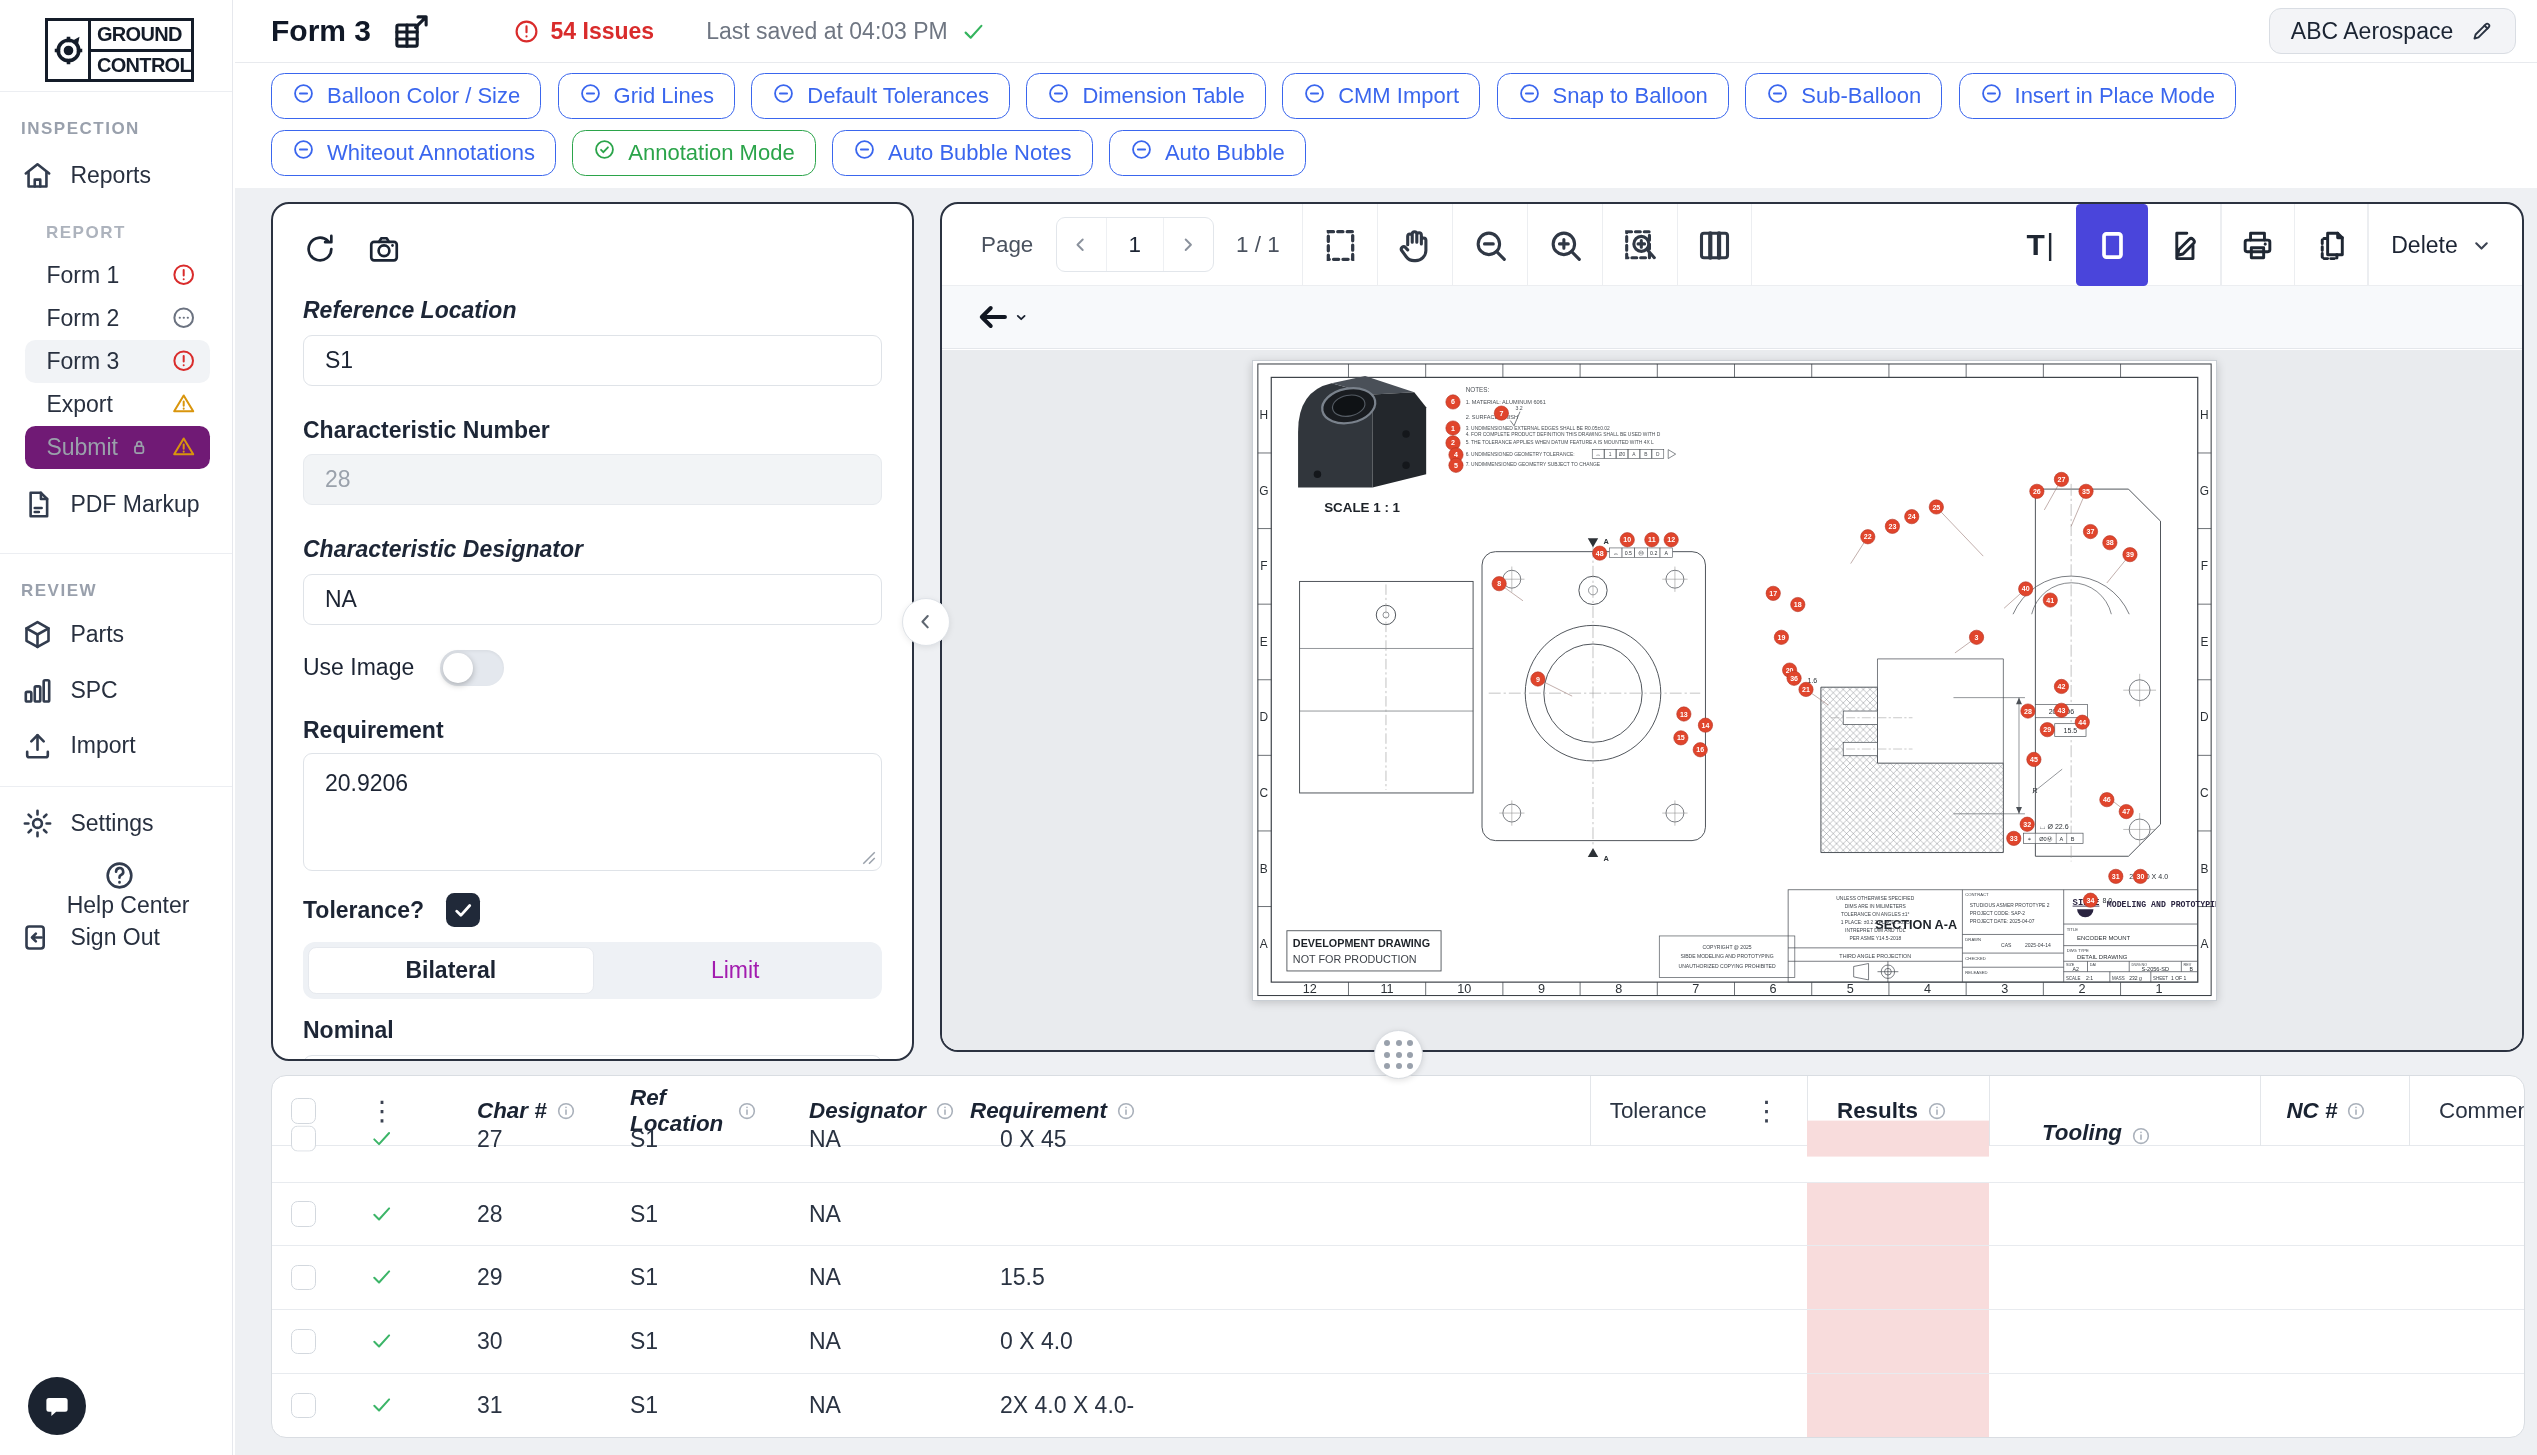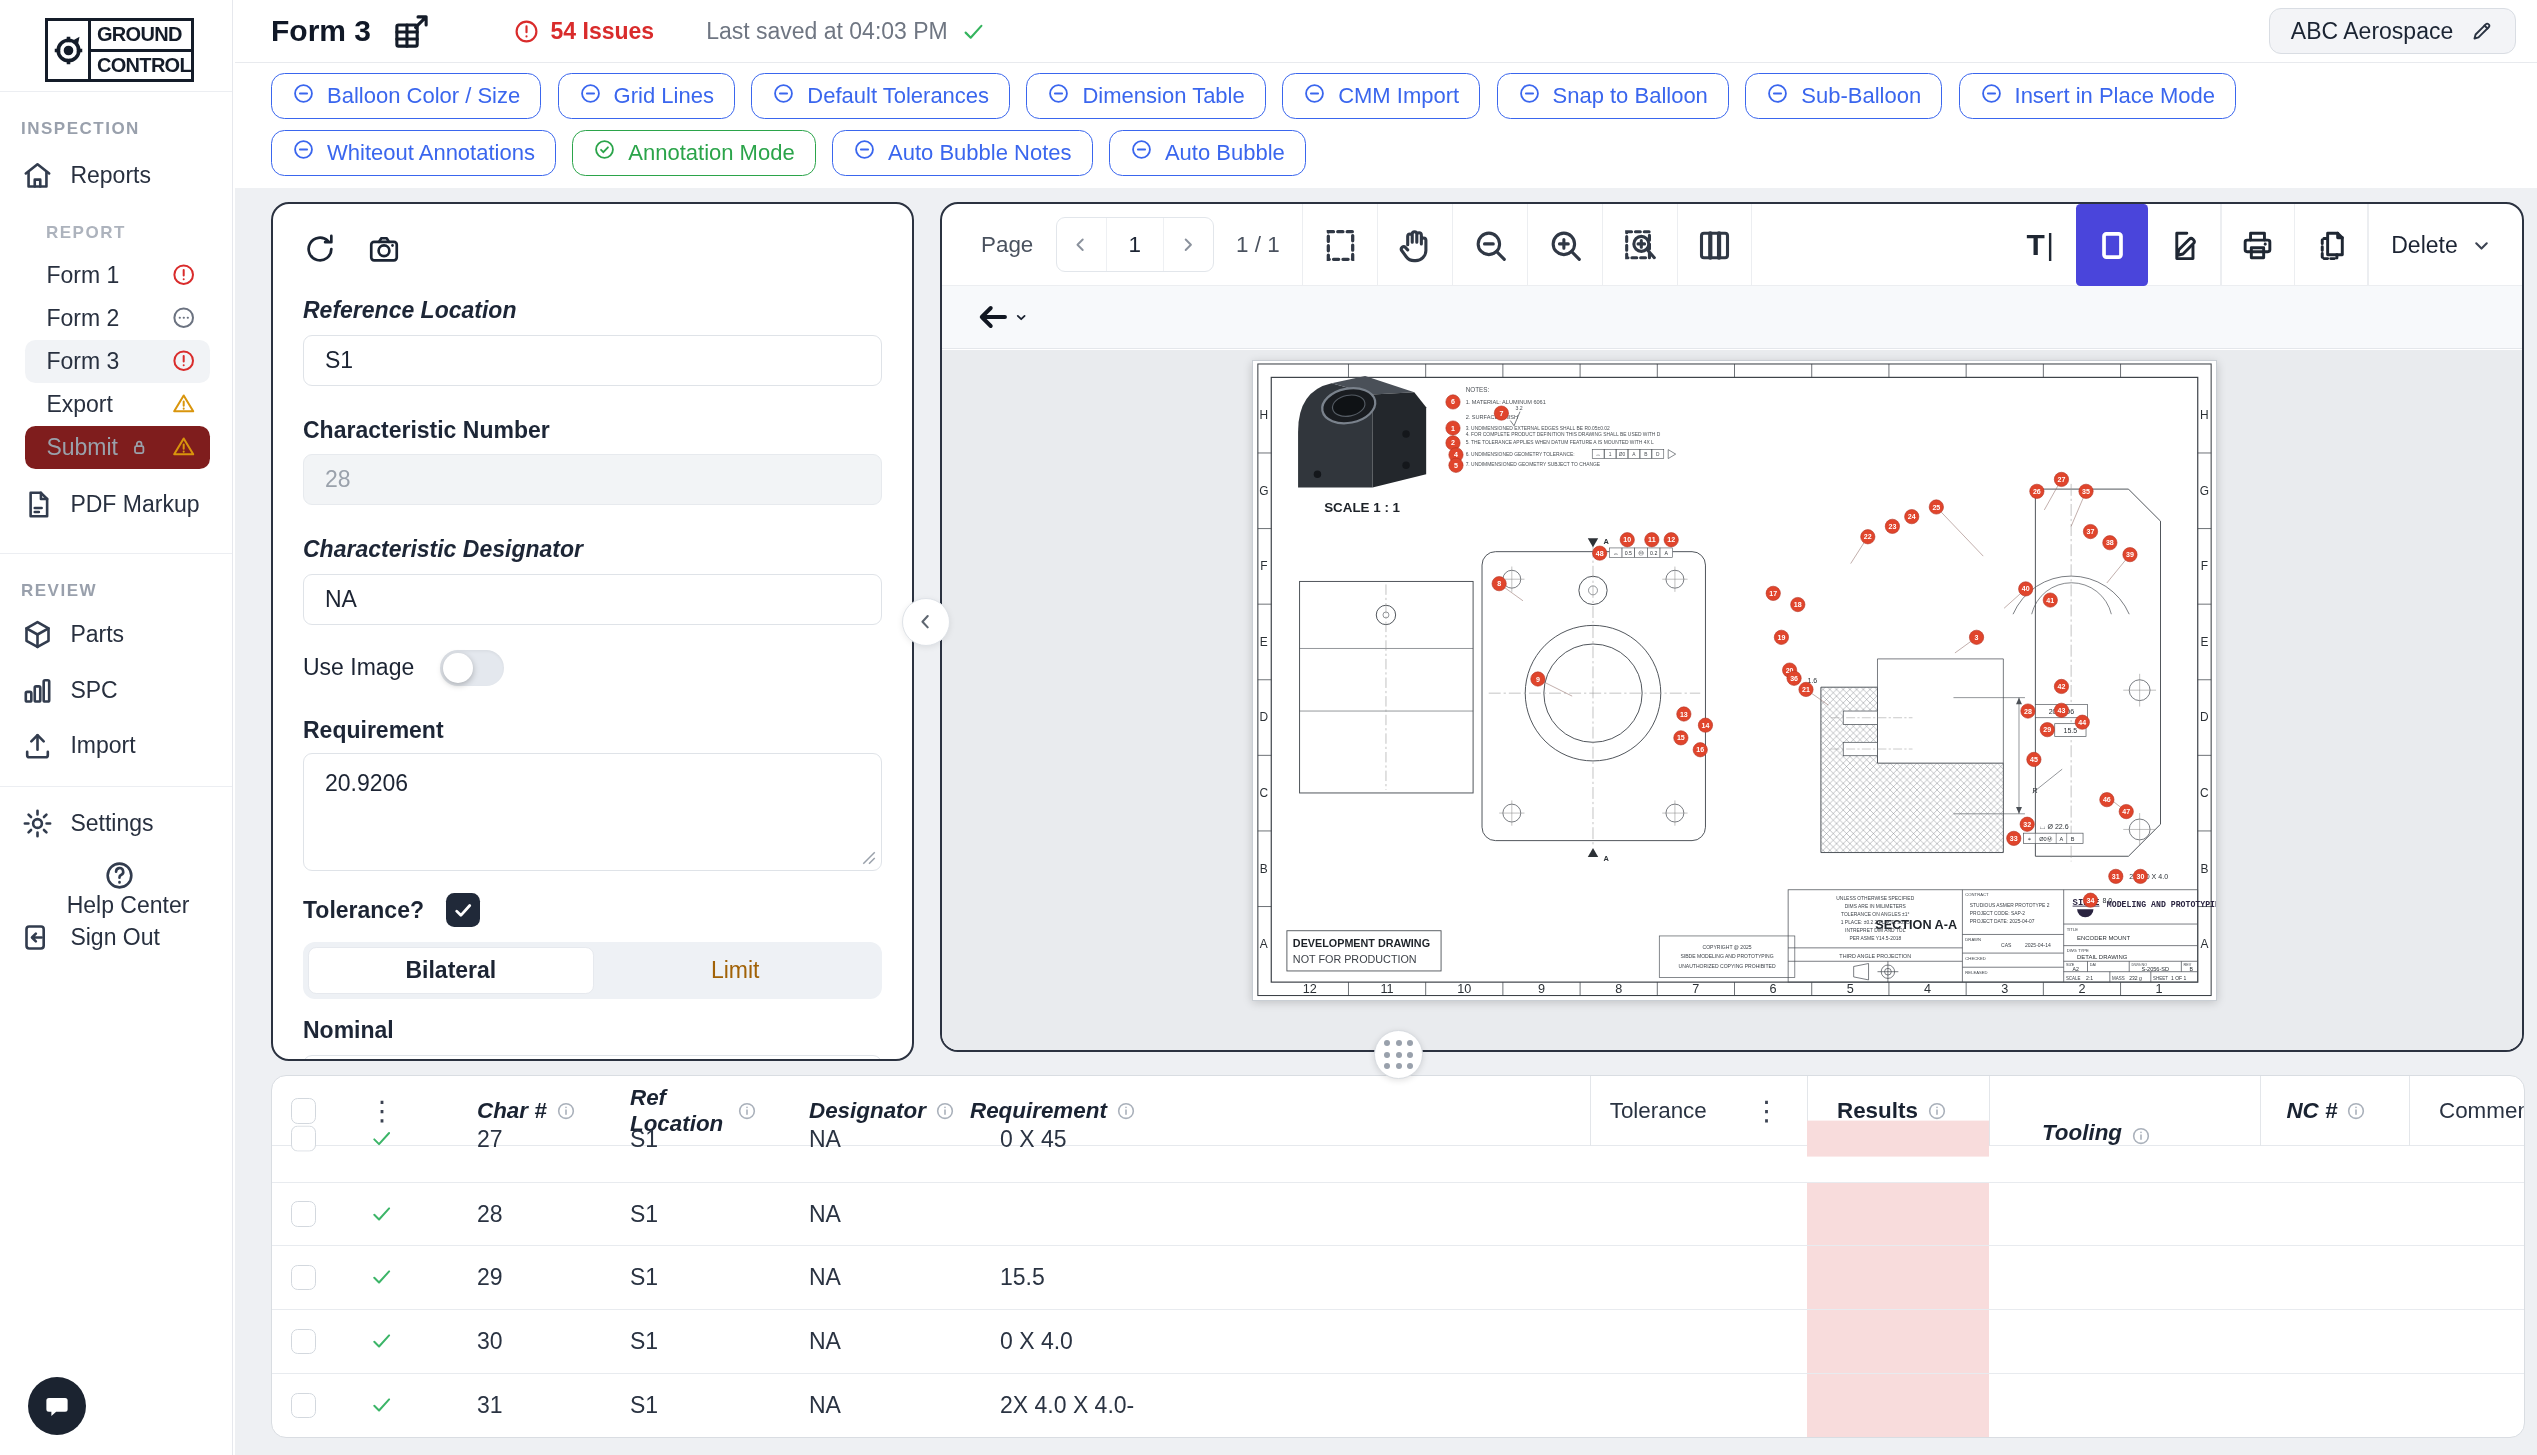--- a/index.html
+++ b/index.html
@@ -20,21 +20,21 @@
   .side-divider { border-top:1.5px solid #eceef2; margin-top:9px; }
   .side-section { margin:27px 0 0 21px; font-size:17px; font-weight:bold; letter-spacing:1.5px; color:#99a0ac; }
   .side-section.indent { margin-left:46px; color:#adb3bd; }
   .nav-item { display:flex; align-items:center; height:42px; margin:15px 13.4px 0 21px; cursor:pointer; }
   .nav-item .nicon { width:33px; height:33px; color:#323c4e; }
   .nav-item .nlabel { margin-left:16.4px; font-size:23px; color:#28303f; }
   .sub-item { display:flex; align-items:center; height:43px; margin:0 22.4px 0 25.4px; padding:0 13.4px 0 21px;
               border-radius:10.5px; cursor:pointer; }
   .sub-item .nlabel { font-size:23px; color:#28303f; }
   .sub-item.active { background:#f1f3f6; }
-  .sub-item.disabled { background:#7f1d1d; }
+  .sub-item.disabled { background:#701a75; }
   .sub-item.disabled .nlabel { color:#9aa1ab; }
   .sub-item .stat { margin-left:auto; width:25.4px; height:25.4px; }
   .stat.err { color:#d92b2b; } .stat.pend { color:#6b7280; } .stat.warn { color:#d9950c; }
   .lock-ic { width:22.4px; height:22.4px; color:#9aa1ab; margin-left:10.5px; }
   .chat-fab { position:absolute; left:28px; bottom:21px; width:58px; height:58px; border-radius:50%;
               background:#1b2330; display:flex; align-items:center; justify-content:center; cursor:pointer; }
   .chat-fab svg { width:30px; height:30px; }
 
   
   .main { position:absolute; left:235px; top:0; right:0; height:100%; background:#fff; }
@@ -81,21 +81,21 @@
                font-size:23px; color:#1c2433; padding:16.4px 21px; position:relative; }
   .resize-glyph { position:absolute; right:4.5px; bottom:4.5px; width:16.4px; height:16.4px; }
   .tol-row { margin-top:22.4px; display:flex; align-items:center; gap:22.4px; }
   .tol-row .t-label { font-size:23px; font-weight:bold; color:#1c2433; }
   .dcheck { width:34px; height:34px; border-radius:8.2px; background:#202939; display:flex; align-items:center;
             justify-content:center; cursor:pointer; }
   .dcheck svg { width:22.4px; height:22.4px; color:#fff; }
   .segmented { margin-top:15px; height:57px; background:#eef1f5; border-radius:12px; display:flex; padding:5.2px; }
   .seg { flex:1; display:flex; align-items:center; justify-content:center; font-size:23px; cursor:pointer; }
   .seg.on { background:#fff; border:0.7px solid #e6e9ee; border-radius:8.2px; font-weight:bold; color:#1c2433; }
-  .seg.off { color:#a16207; }
+  .seg.off { color:#a21caf; }
 
   .collapse-handle { position:absolute; left:667px; top:598px; width:48px; height:48px; border-radius:50%;
       background:#fff; border:1.5px solid #dfe3e8; box-shadow:0 1.5px 6px rgba(0,0,0,.08); z-index:4;
       display:flex; align-items:center; justify-content:center; cursor:pointer; color:#5f6771; }
   .collapse-handle svg { width:19.4px; height:19.4px; }
 
   
   .pdf-card { position:absolute; left:705px; top:202px; width:1584px; height:850px; background:#fff;
               border:2.2px solid #2b3240; border-radius:18px; overflow:hidden; z-index:2; }
   .pdf-toolbar { position:relative; height:82px; border-bottom:1.5px solid #eceef1; display:flex; align-items:center; }

